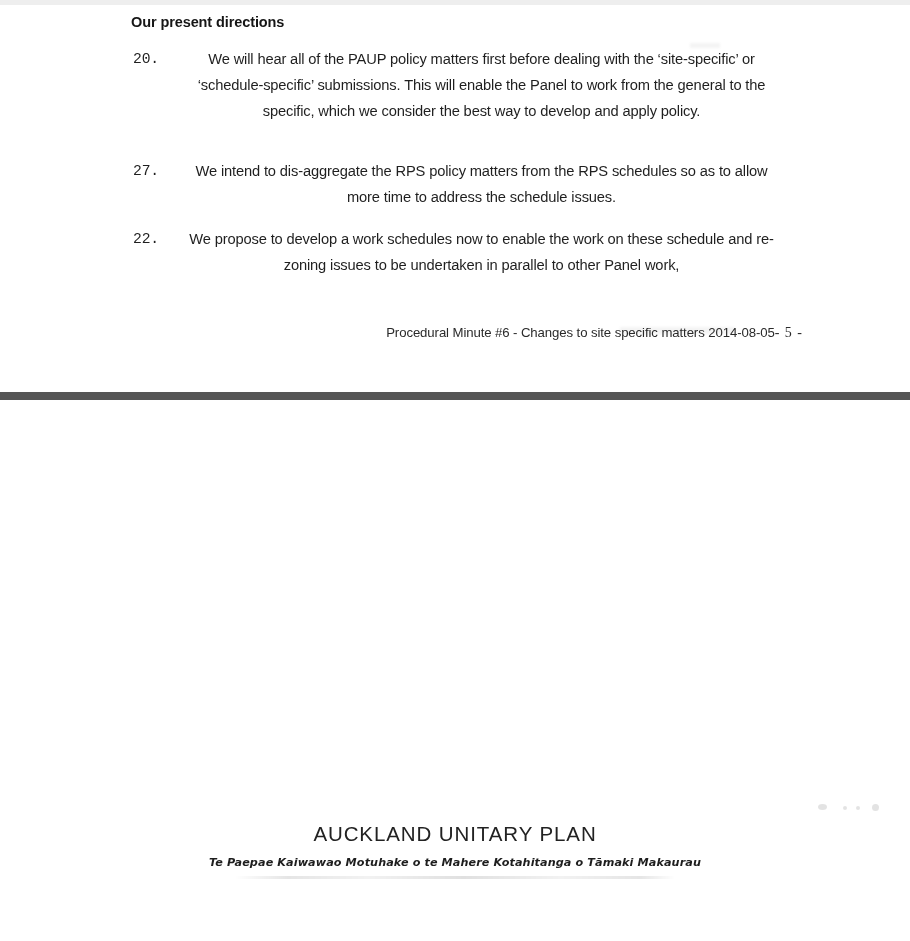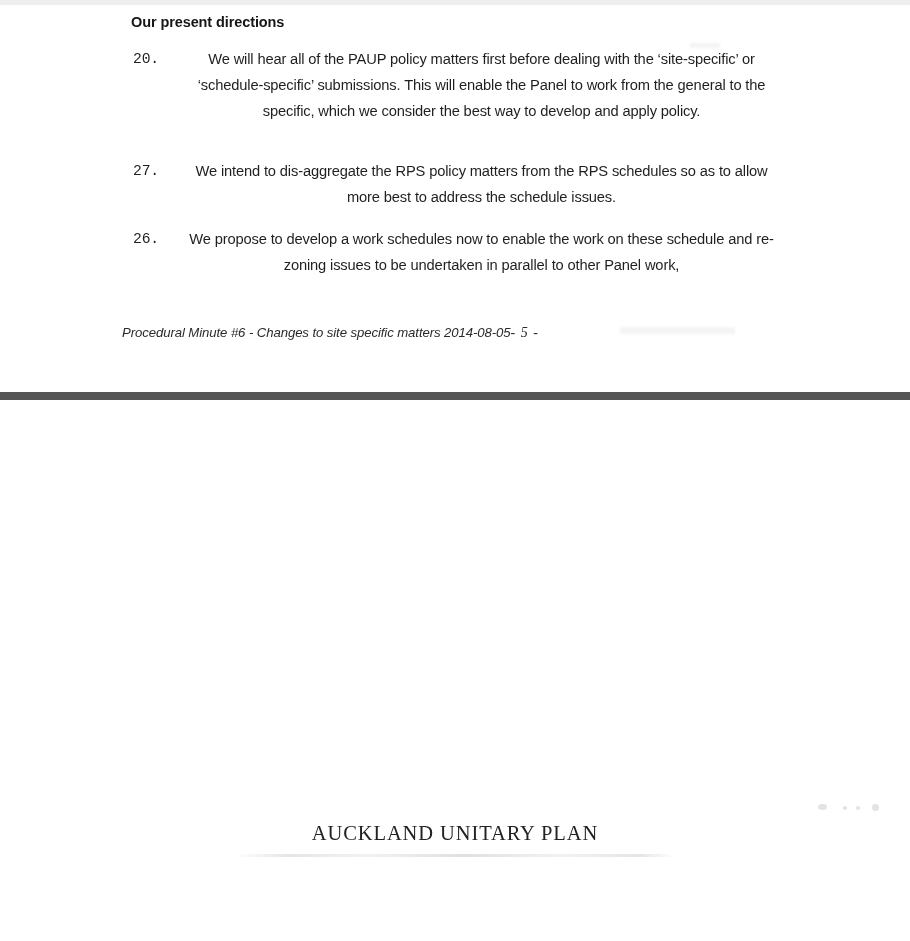--- a/index.html
+++ b/index.html
@@ -92,27 +92,26 @@
     width: 620px;
     font-size: 14.7px;
     line-height: 26px;
     letter-spacing: -0.15px;
     color: #1f1f1f;
   }
 
   
   .footer {
     position: absolute;
-    left: 122px;
+    left: 143px;
     top: 320px;
     width: 660px;
     display: flex;
-    justify-content: flex-start;
+    justify-content: flex-end;
     align-items: baseline;
-    font-style: italic;
   }
   .footer-text {
     font-size: 13.2px;
     letter-spacing: -0.1px;
     color: #2a2a2a;
   }
   .footer-pageno {
     font-family: "Liberation Serif", serif;
     font-size: 14px;
     color: #2a2a2a;
@@ -121,21 +120,21 @@
 
   
   .letterhead {
     position: absolute;
     left: 0;
     top: 420px;
     width: 910px;
     text-align: center;
   }
   .lh-line {
-    font-family: Liberation Serif, serif;
+    font-family: Liberation Sans, sans-serif;
     font-size: 20.5px;
     font-weight: 300;
     letter-spacing: 0.9px;
     line-height: 27px;
     color: #222222;
   }
   .lh-sub {
     margin-top: 9px;
     font-family: "DejaVu Sans", sans-serif;
     font-style: italic;
@@ -185,43 +184,44 @@
 
     <div class="body-heading">Our present directions</div>
 
     <div class="num-item p1-item" style="top:41px;">
       <span class="num">20.</span>
       <span class="txt">We will hear all of the PAUP policy matters first before dealing with the ‘site-specific’ or ‘schedule-specific’ submissions.  This will enable the Panel to work from the general to the specific, which we consider the best way to develop and apply policy.</span>
     </div>
 
     <div class="num-item p1-item" style="top:153px;">
       <span class="num">27.</span>
-      <span class="txt">We intend to dis-aggregate the RPS policy matters from the RPS schedules so as to allow more best to address the schedule issues.</span>
+      <span class="txt">We intend to dis-aggregate the RPS policy matters from the RPS schedules so as to allow more time to address the schedule issues.</span>
     </div>
 
     <div class="num-item p1-item" style="top:221px;">
-      <span class="num">26.</span>
+      <span class="num">22.</span>
       <span class="txt">We propose to develop a work schedules now to enable the work on these schedule and re-zoning issues to be undertaken in parallel to other Panel work,</span>
     </div>
 
     <div class="footer">
       <span class="footer-text">Procedural Minute #6 - Changes to site specific matters 2014-08-05</span>
       <span class="footer-pageno">- 5 -</span>
     </div>
 
     <div class="ghost" style="left:620px; top:322px; width:115px; height:7px;"></div>
     <div class="ghost" style="left:690px; top:38px; width:30px; height:5px;"></div>
   </div>
 
   <div class="page-separator"></div>
 
   <div class="page page-two">
 
     <div class="letterhead">
       <div class="lh-line">AUCKLAND UNITARY PLAN</div>
+      <div class="lh-sub">Te Paepae Kaiwawao Motuhake o te Mahere Kotahitanga o Tāmaki Makaurau</div>
       <div class="lh-ghost-rule"></div>
     </div>
 
     <div class="cont-para">accepting that the hearings on these matters will be late in the overall programme and that time is needed to do this work.</div>
 
     <div class="ghost-speck" style="left:818px; top:404px; width:9px; height:6px;"></div>
     <div class="ghost-speck" style="left:843px; top:406px; width:4px; height:4px;"></div>
     <div class="ghost-speck" style="left:856px; top:406px; width:4px; height:4px;"></div>
     <div class="ghost-speck" style="left:872px; top:404px; width:7px; height:7px;"></div>
   </div>

